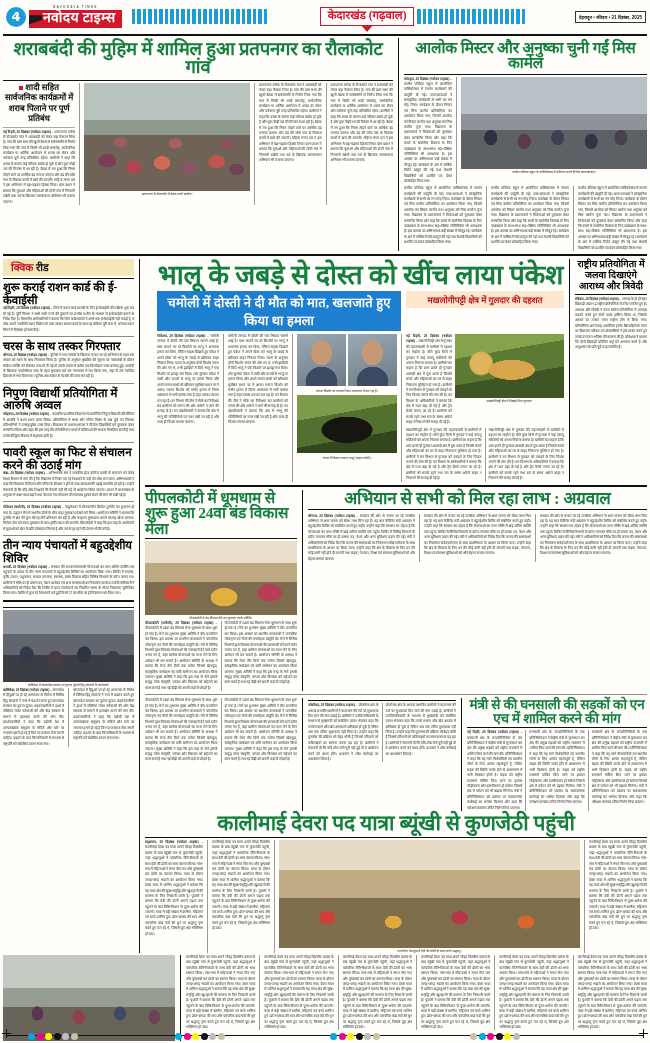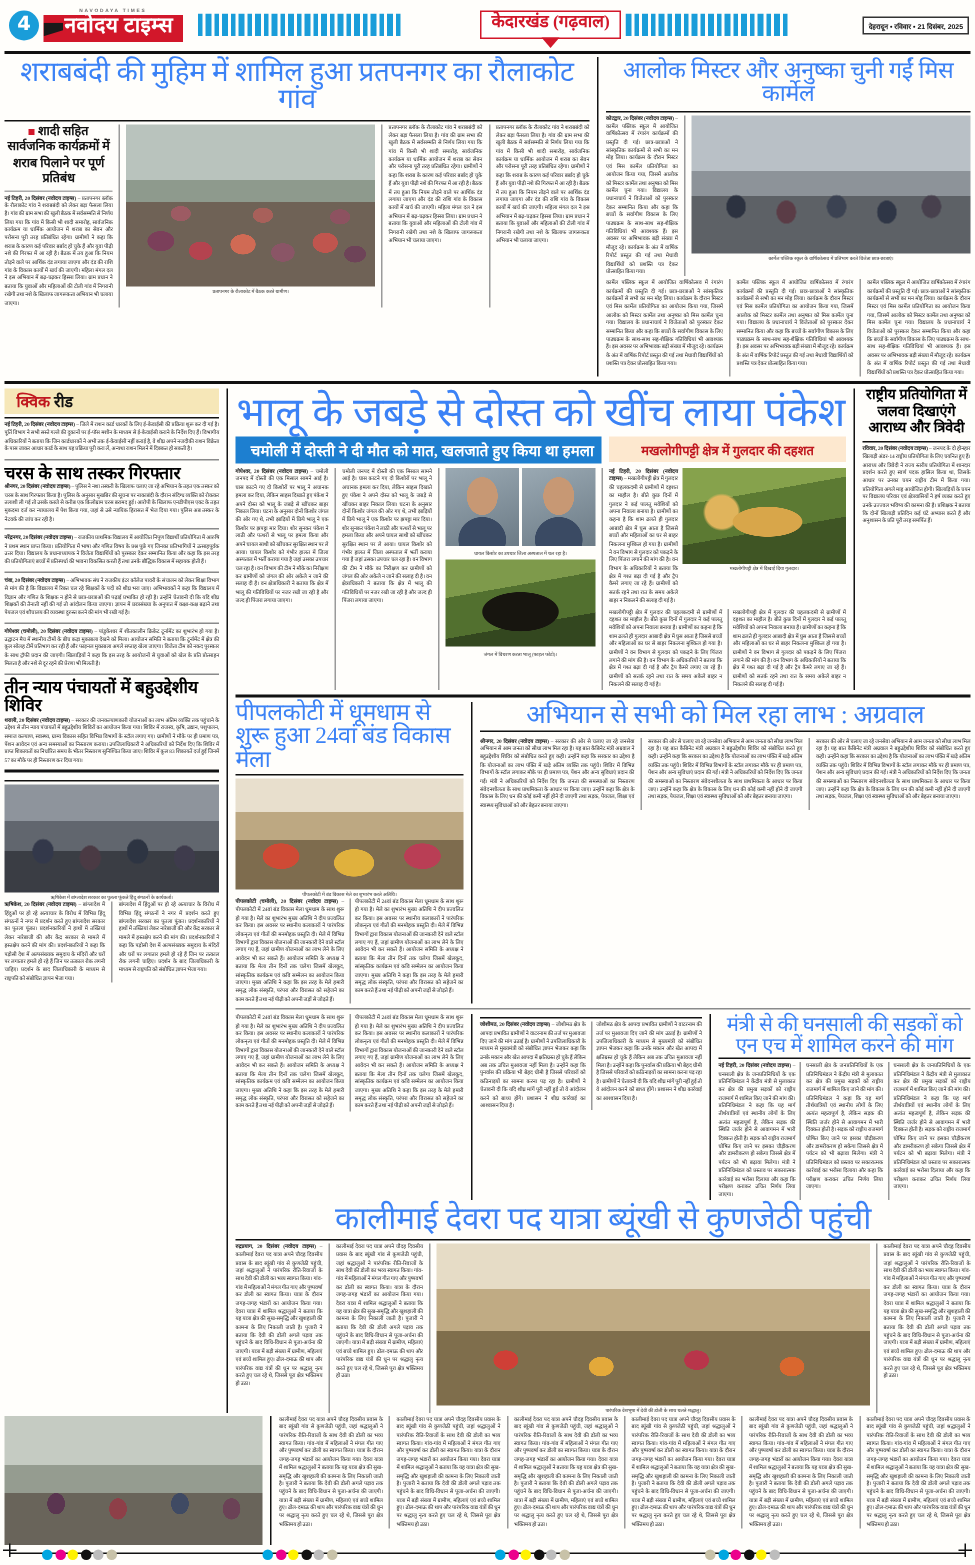--- a/index.html
+++ b/index.html
@@ -71,34 +71,34 @@
 
   
   .body-grid { padding: 2px 3px 0; }
   .hrule { height: 1px; background: #8a8a8a; margin: 3px 0; }
   .hrule-thick { height: 2px; background: #111; margin: 3px 0; }
   .vrule { width: 1px; background: #9a9a9a; align-self: stretch; }
 
   
   h1.hl {
     font-family: "Liberation Serif", serif;
-    color: #3b82f6; font-weight: normal; line-height: 1.0;
+    color: #15803d; font-weight: bold; line-height: 1.0;
     letter-spacing: -0.2px;
   }
   .hl-top { font-size: 18.5px; padding: 2px 0 3px; text-align: center; }
   .hl-top2 { font-size: 15.5px; padding: 2px 0 3px; text-align: center; }
   .hl-mega { font-size: 27px; text-align: center; padding: 3px 0 2px; }
   .hl-mid { font-size: 15.5px; line-height: 1.08; }
   .hl-blue { color: #0c7fc4; }
   .hl-sub { font-size: 11.5px; line-height: 1.1; font-family: "Liberation Serif", serif; font-weight: bold; }
 
   
   .ribbon-blue {
     background: #1d7fd0; color: #fff; font-weight: bold;
-    font-size: 10px; padding: 2px 5px; text-align: right;
+    font-size: 13px; padding: 2px 5px; text-align: center;
     font-family: "Liberation Serif", serif; letter-spacing: 0.1px;
   }
   .ribbon-cream {
     background: #fde8cf; color: #c0171f; font-weight: bold;
     font-size: 8.6px; padding: 2.5px 5px; text-align: center;
     font-family: "Liberation Serif", serif;
   }
   .tag-quick {
     background: #f6e7b8; display: inline-block;
     font-size: 10.5px; font-weight: bold; padding: 1px 12px 2px 8px;
@@ -367,33 +367,36 @@
 
     <div class="row" style="gap:5px;">
 
       <div class="col" style="width:172px;">
         <div class="tag-quick">
           <span class="accent">क्विक</span> <span>रीड</span>
         </div>
         <div style="height:1px;background:#111;margin:2px 0;"></div>
 
         <div class="col">
+          <div class="hl-sub">शुरू कराई राशन कार्ड की ई-केवाईसी</div>
           <div class="bt"><b>नई टिहरी, 20 दिसंबर (नवोदय टाइम्स)</b> – <span>जिले में राशन कार्ड धारकों के लिए ई-केवाईसी की प्रक्रिया शुरू कर दी गई है। पूर्ति विभाग ने सभी सस्ते गल्ले की दुकानों पर ई-पॉस मशीन के माध्यम से ई-केवाईसी कराने के निर्देश दिए हैं। विभागीय अधिकारियों ने बताया कि जिन कार्डधारकों ने अभी तक ई-केवाईसी नहीं कराई है, वे शीघ्र अपने नजदीकी राशन विक्रेता के पास जाकर आधार कार्ड के साथ यह प्रक्रिया पूरी करा लें, अन्यथा राशन मिलने में दिक्कत हो सकती है।</span></div>
         </div>
         <div class="hrule"></div>
         <div class="col">
           <div class="hl-sub">चरस के साथ तस्कर गिरफ्तार</div>
           <div class="bt"><b>श्रीनगर, 20 दिसंबर (नवोदय टाइम्स)</b> – <span>पुलिस ने नशा तस्करी के खिलाफ चलाए जा रहे अभियान के तहत एक तस्कर को चरस के साथ गिरफ्तार किया है। पुलिस के अनुसार मुखबिर की सूचना पर नाकाबंदी के दौरान संदिग्ध व्यक्ति को रोककर तलाशी ली गई तो उसके कब्जे से करीब एक किलोग्राम चरस बरामद हुई। आरोपी के खिलाफ एनडीपीएस एक्ट के तहत मुकदमा दर्ज कर न्यायालय में पेश किया गया, जहां से उसे न्यायिक हिरासत में भेज दिया गया। पुलिस अब तस्कर के नेटवर्क की जांच कर रही है।</span></div>
         </div>
         <div class="hrule"></div>
         <div class="col">
+          <div class="hl-sub">निपुण विद्यार्थी प्रतियोगिता में आरुषि अव्वल</div>
           <div class="bt"><b>नरेंद्रनगर, 20 दिसंबर (नवोदय टाइम्स)</b> – <span>राजकीय प्राथमिक विद्यालय में आयोजित निपुण विद्यार्थी प्रतियोगिता में आरुषि ने प्रथम स्थान प्राप्त किया। प्रतियोगिता में भाषा और गणित विषय के प्रश्न पूछे गए जिनका प्रतिभागियों ने उत्साहपूर्वक उत्तर दिया। विद्यालय के प्रधानाध्यापक ने विजेता विद्यार्थियों को पुरस्कार देकर सम्मानित किया और कहा कि इस तरह की प्रतियोगिताएं बच्चों में प्रतिस्पर्धा की भावना विकसित करती हैं तथा उनके बौद्धिक विकास में सहायक होती हैं।</span></div>
         </div>
         <div class="hrule"></div>
         <div class="col">
+          <div class="hl-sub">पावरी स्कूल का फिट से संचालन करने की उठाई मांग</div>
           <div class="bt"><b>चंबा, 20 दिसंबर (नवोदय टाइम्स)</b> – <span>अभिभावक संघ ने राजकीय इंटर कॉलेज पावरी के संचालन को लेकर शिक्षा विभाग से मांग की है कि विद्यालय में रिक्त चल रहे शिक्षकों के पदों को शीघ्र भरा जाए। अभिभावकों ने कहा कि विद्यालय में विज्ञान और गणित के शिक्षक न होने से छात्र-छात्राओं की पढ़ाई प्रभावित हो रही है। उन्होंने चेतावनी दी कि यदि शीघ्र शिक्षकों की तैनाती नहीं की गई तो आंदोलन किया जाएगा। ज्ञापन में छात्रसंख्या के अनुपात में कक्षा-कक्ष बढ़ाने तथा पेयजल एवं शौचालय की व्यवस्था दुरुस्त करने की मांग भी रखी गई है।</span></div>
         </div>
         <div class="hrule"></div>
         <div class="col">
           <div class="bt"><b>गोपेश्वर (चमोली), 20 दिसंबर (नवोदय टाइम्स)</b> – <span>पांडुकेश्वर में शीतकालीन क्रिकेट टूर्नामेंट का शुभारंभ हो गया है। उद्घाटन मैच में स्थानीय टीमों के बीच कड़ा मुकाबला देखने को मिला। आयोजन समिति ने बताया कि टूर्नामेंट में क्षेत्र की कुल सोलह टीमें प्रतिभाग कर रही हैं और फाइनल मुकाबला अगले सप्ताह खेला जाएगा। विजेता टीम को नकद पुरस्कार के साथ ट्रॉफी प्रदान की जाएगी। खिलाड़ियों ने कहा कि इस तरह के आयोजनों से युवाओं को खेल के प्रति प्रोत्साहन मिलता है और नशे से दूर रहने की प्रेरणा भी मिलती है।</span></div>
         </div>
         <div class="hrule"></div>
         <div class="col">
           <div class="hl-sub">तीन न्याय पंचायतों में बहुउद्देशीय शिविर</div>
           <div class="bt"><b>थराली, 20 दिसंबर (नवोदय टाइम्स)</b> – <span>सरकार की जनकल्याणकारी योजनाओं का लाभ अंतिम व्यक्ति तक पहुंचाने के उद्देश्य से तीन न्याय पंचायतों में बहुउद्देशीय शिविरों का आयोजन किया गया। शिविर में राजस्व, कृषि, उद्यान, पशुपालन, समाज कल्याण, स्वास्थ्य, ग्राम्य विकास सहित विभिन्न विभागों के स्टॉल लगाए गए। ग्रामीणों ने मौके पर ही प्रमाण पत्र, पेंशन आवेदन एवं अन्य समस्याओं का निस्तारण कराया। उपजिलाधिकारी ने अधिकारियों को निर्देश दिए कि शिविर में प्राप्त शिकायतों का निर्धारित समय के भीतर निस्तारण सुनिश्चित किया जाए। शिविर में कुल 83 शिकायतें दर्ज हुईं जिनमें 57 का मौके पर ही निस्तारण कर दिया गया।</span></div>
@@ -412,21 +415,21 @@
                 <div class="bt"><span>बांग्लादेश में हिंदुओं पर हो रहे अत्याचार के विरोध में विभिन्न हिंदू संगठनों ने नगर में प्रदर्शन करते हुए बांग्लादेश सरकार का पुतला फूंका। प्रदर्शनकारियों ने हाथों में तख्तियां लेकर नारेबाजी की और केंद्र सरकार से मामले में हस्तक्षेप करने की मांग की। प्रदर्शनकारियों ने कहा कि पड़ोसी देश में अल्पसंख्यक समुदाय के मंदिरों और घरों पर लगातार हमले हो रहे हैं जिन पर तत्काल रोक लगनी चाहिए। प्रदर्शन के बाद जिलाधिकारी के माध्यम से राष्ट्रपति को संबोधित ज्ञापन भेजा गया।</span></div>
               </div>
           </div>
         </div>
       </div>
 
       <div class="vrule" style="background:#111;"></div>
 
       <div class="col" style="flex:1;">
 
-        <div class="row" style="gap:5px;">
+        <div class="row" style="gap:5px;margin-left:12px;">
           <div class="col" style="flex:1;">
             <h1 class="hl hl-mega">भालू के जबड़े से दोस्त को खींच लाया पंकेश</h1>
             <div class="row" style="gap:5px;">
               <div style="flex:1;">
                 <div class="ribbon-blue">चमोली में दोस्ती ने दी मौत को मात, खलजाते हुए किया था हमला</div>
               </div>
               <div style="width:158px;">
                 <div class="ribbon-cream">मखलोगीपट्टी क्षेत्र में गुलदार की दहशत</div>
               </div>
             </div>

